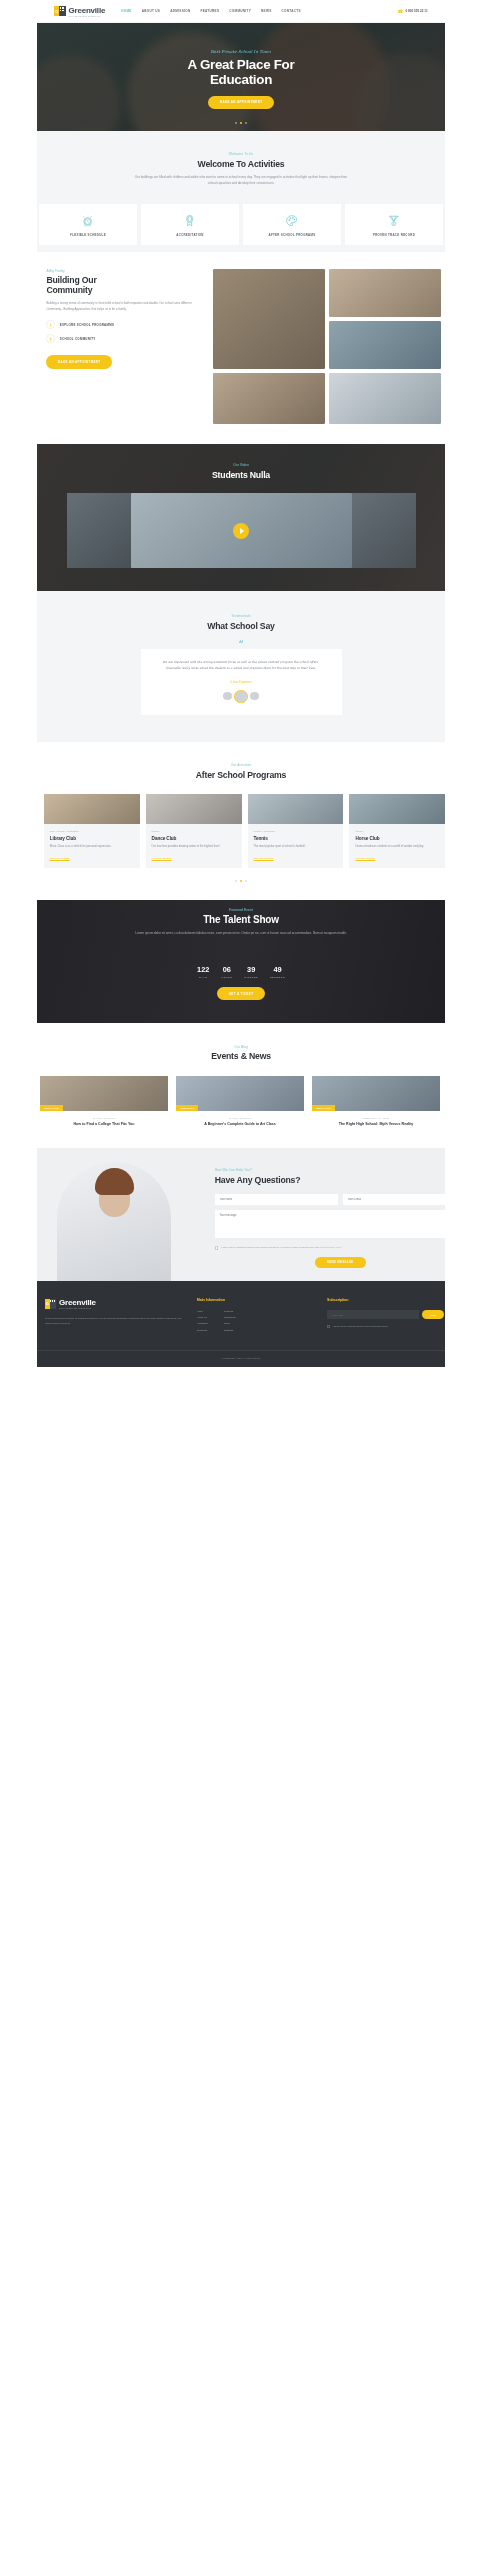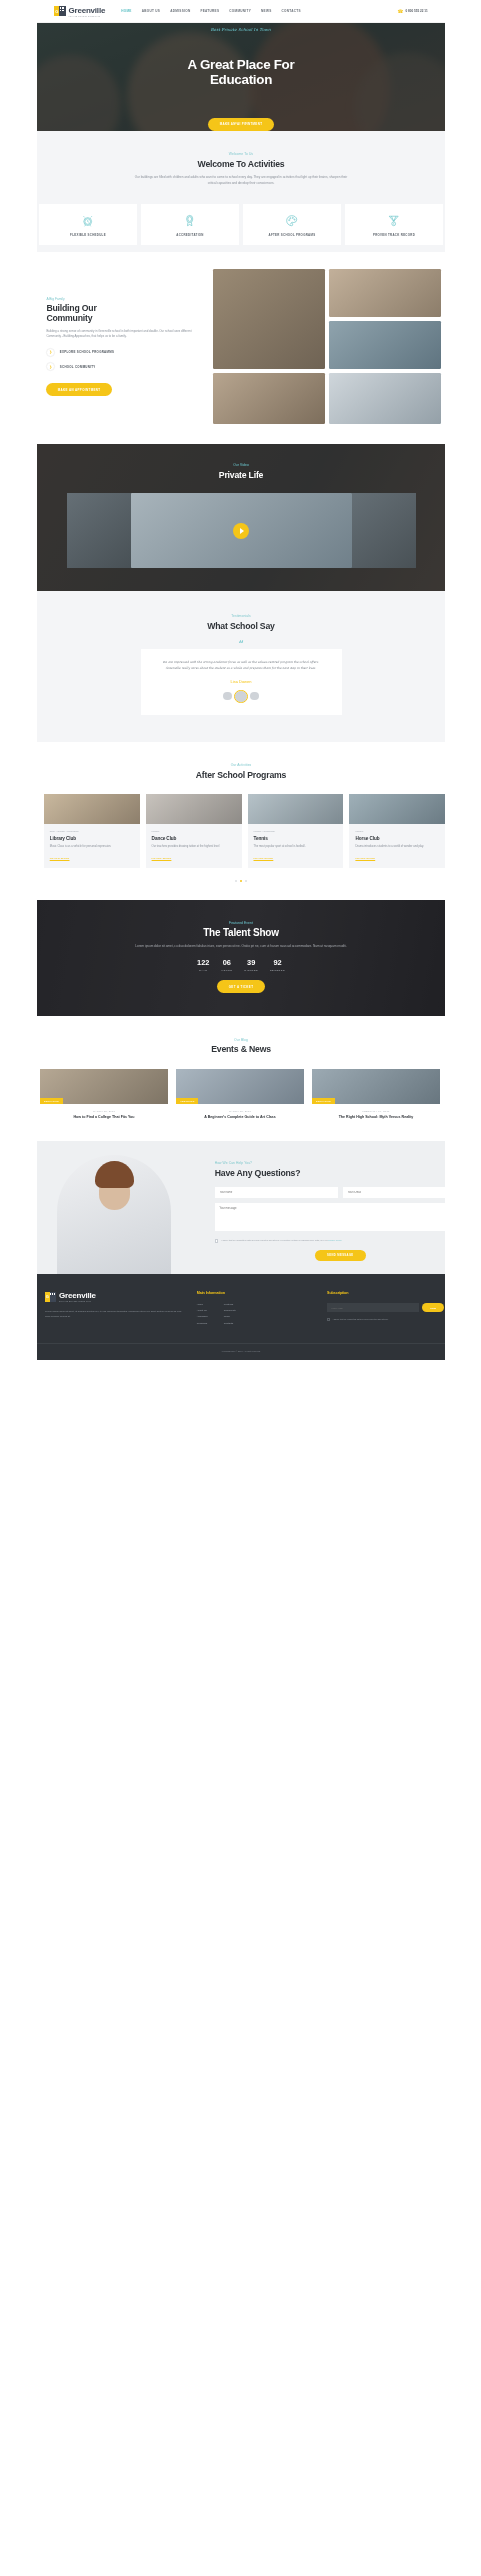--- a/index.html
+++ b/index.html
@@ -35,21 +35,21 @@
   
   .hero {
     position: relative; height: 108px; overflow: hidden;
     background: linear-gradient(160deg,#3a4a42 0%,#2e3c36 45%,#4a4038 100%);
   }
   .hero-photo { position:absolute; inset:0; }
   .hero-photo .blob { position:absolute; border-radius:50%; filter: blur(4px); }
   .hero-overlay { position:absolute; inset:0; background: rgba(34,40,44,.48); }
   .hero-inner {
     position:relative; z-index:3; height:100%; display:flex; flex-direction:column;
-    align-items:center; justify-content:space-between; text-align:center; padding-top: 4px;
+    align-items:center; justify-content:center; text-align:center; padding-top: 4px;
   }
   .hero-sub { font-family:"DejaVu Serif", serif; font-style:italic; font-size:4px; color:#6fd0d8; margin-bottom:3.3px; letter-spacing:0.1px;}
   .hero-title { font-size:13.4px; line-height:1.12; font-weight:bold; color:#fff; letter-spacing:-0.3px; max-width: 221px;}
   .btn-yellow {
     display:inline-block; background:#f5c518; color:#fff; border:none; border-radius:8.7px;
     font-size:2.9px; font-weight:bold; letter-spacing:0.4px; padding:4.7px 11.4px; margin-top:8.7px; cursor:pointer;
   }
   .hero-dots { position:absolute; bottom:6.7px; left:0; right:0; display:flex; justify-content:center; gap:2.7px; z-index:4;}
   .hero-dots i { width:2.3px; height:2.3px; border-radius:50%; background:rgba(255,255,255,.45); display:block; }
   .hero-dots i.on { background:#f5c518; }
@@ -62,21 +62,21 @@
   .welcome { padding: 21.4px 0 0; }
   .feat-row { display:flex; justify-content:center; gap:0; margin-top:17.4px; padding-bottom:6.7px;}
   .feat {
     width:98px; background:#fff; padding:9.4px 4px 8px; text-align:center; margin:0 2px;
   }
   .feat .ficon { height:14.7px; display:flex; align-items:center; justify-content:center; }
   .feat .flabel { font-size:2.9px; font-weight:bold; letter-spacing:0.3px; color:#5d646c; margin-top:4.7px;}
 
   
   .community { background:#fff; padding: 17.4px 0 20px; }
-  .comm-grid { display:flex; gap:9.4px; width:415px; margin:0 auto;align-items:center; }
+  .comm-grid { display:flex; gap:9.4px; width:415px; margin:0 auto; }
   .comm-left { width:167px; padding-left:9.4px;}
   .comm-eyebrow { font-size:3.3px; color:#7fc8cd; }
   .comm-title { font-size:8.7px; font-weight:bold; color:#2f3338; line-height:1.15; margin-top:2px; letter-spacing:-0.2px;}
   .comm-text { font-size:2.9px; line-height:1.95; color:#8a9099; margin-top:6px; }
   .comm-list { margin-top:8px; }
   .comm-li { display:flex; align-items:center; gap:4.7px; margin-bottom:5.4px;}
   .comm-li .chev {
     width:8.7px; height:8.7px; border-radius:50%; border:0.7px solid #f0f0f0; display:flex;
     align-items:center; justify-content:center; color:#f5c518; font-size:3.3px;
   }
@@ -120,28 +120,28 @@
   .prog-card { width:98px; background:#f4f5f7; }
   .prog-card .pimg { height:29.4px; background:#b9bec4; }
   .prog-card .pbody { padding:6px 6px 7.4px;}
   .prog-meta { font-size:2.3px; color:#a8aeb6; line-height:1.5; margin-bottom:2.7px;}
   .prog-name { font-size:4.7px; font-weight:bold; color:#2f3338; letter-spacing:-0.1px;}
   .prog-desc { font-size:2.7px; line-height:1.85; color:#8a9099; margin-top:2.7px;}
   .learn { font-size:2.5px; font-weight:bold; color:#f5c518; letter-spacing:0.3px; margin-top:6px; display:inline-block;}
   .dots { display:flex; justify-content:center; gap:2.7px; margin-top:12px;}
 
   
-  .talent { position:relative; padding:21px 0 23px; overflow:hidden;
+  .talent { position:relative; padding:8px 0 23px; overflow:hidden;
     background: linear-gradient(100deg,#2b2b2f,#3a3a3e 50%,#232327); }
   .talent .veil { position:absolute; inset:0; background:rgba(30,31,34,.52); }
   .talent .inner { position:relative; z-index:2; }
   .talent .eyebrow{ color:#6fd0d8; }
   .talent .sec-title { color:#fff; font-size:10px;}
   .talent .sec-lead { color:#c3c7cc; opacity:.8;}
-  .count { display:flex; justify-content:center; gap:12px; margin-top:8px;}
+  .count { display:flex; justify-content:center; gap:12px; margin-top:28px;}
   .count .cell { text-align:center; }
   .count .num { font-size:7.4px; font-weight:bold; color:#fff;}
   .count .lab { font-size:2.3px; letter-spacing:0.5px; color:#b9bdc2; margin-top:2px;}
 
   
   .blog { background:#fff; padding:21.4px 0 20px;}
   .blog-row { display:flex; gap:8px; width:402px; margin:14.7px auto 0;}
   .blog-card { width:128px; }
   .blog-card .bimg { height:35px; background:#b4b9bf; position:relative;}
   .badge { position:absolute; left:0; bottom:0; background:#f5c518; color:#fff;
@@ -336,21 +336,21 @@
         <div class="ph" style="background:linear-gradient(140deg,#b7a58f,#7d6e5c);height:51px;grid-column:1/2"></div>
         <div class="ph" style="background:linear-gradient(140deg,#cfd6db,#94a0a8);height:51px;grid-column:2/3"></div>
       </div>
     </div>
   </div>
 
   <div class="students">
     <div class="veil"></div>
     <div class="inner">
       <div class="eyebrow">Our Video</div>
-      <div class="sec-title">Private Life</div>
+      <div class="sec-title">Students Nulla</div>
     </div>
     <div class="video-strip">
       <div class="video-side" style="background:linear-gradient(140deg,#6e7a82,#4c565c)"></div>
       <div class="video-main" style="background:linear-gradient(140deg,#a8b4bb,#70808a)">
         <div class="play"></div>
       </div>
       <div class="video-side" style="background:linear-gradient(140deg,#6e7a82,#4c565c)"></div>
     </div>
   </div>
 
@@ -430,21 +430,21 @@
         </div>
         <div class="cell">
           <div class="num">06</div>
           <div class="lab">HOURS</div>
         </div>
         <div class="cell">
           <div class="num">39</div>
           <div class="lab">MINUTES</div>
         </div>
         <div class="cell">
-          <div class="num">92</div>
+          <div class="num">49</div>
           <div class="lab">SECONDS</div>
         </div>
       </div>
       <div style="text-align:center">
         <button class="btn-yellow">GET A TICKET</button>
       </div>
     </div>
   </div>
 
   <div class="blog">

